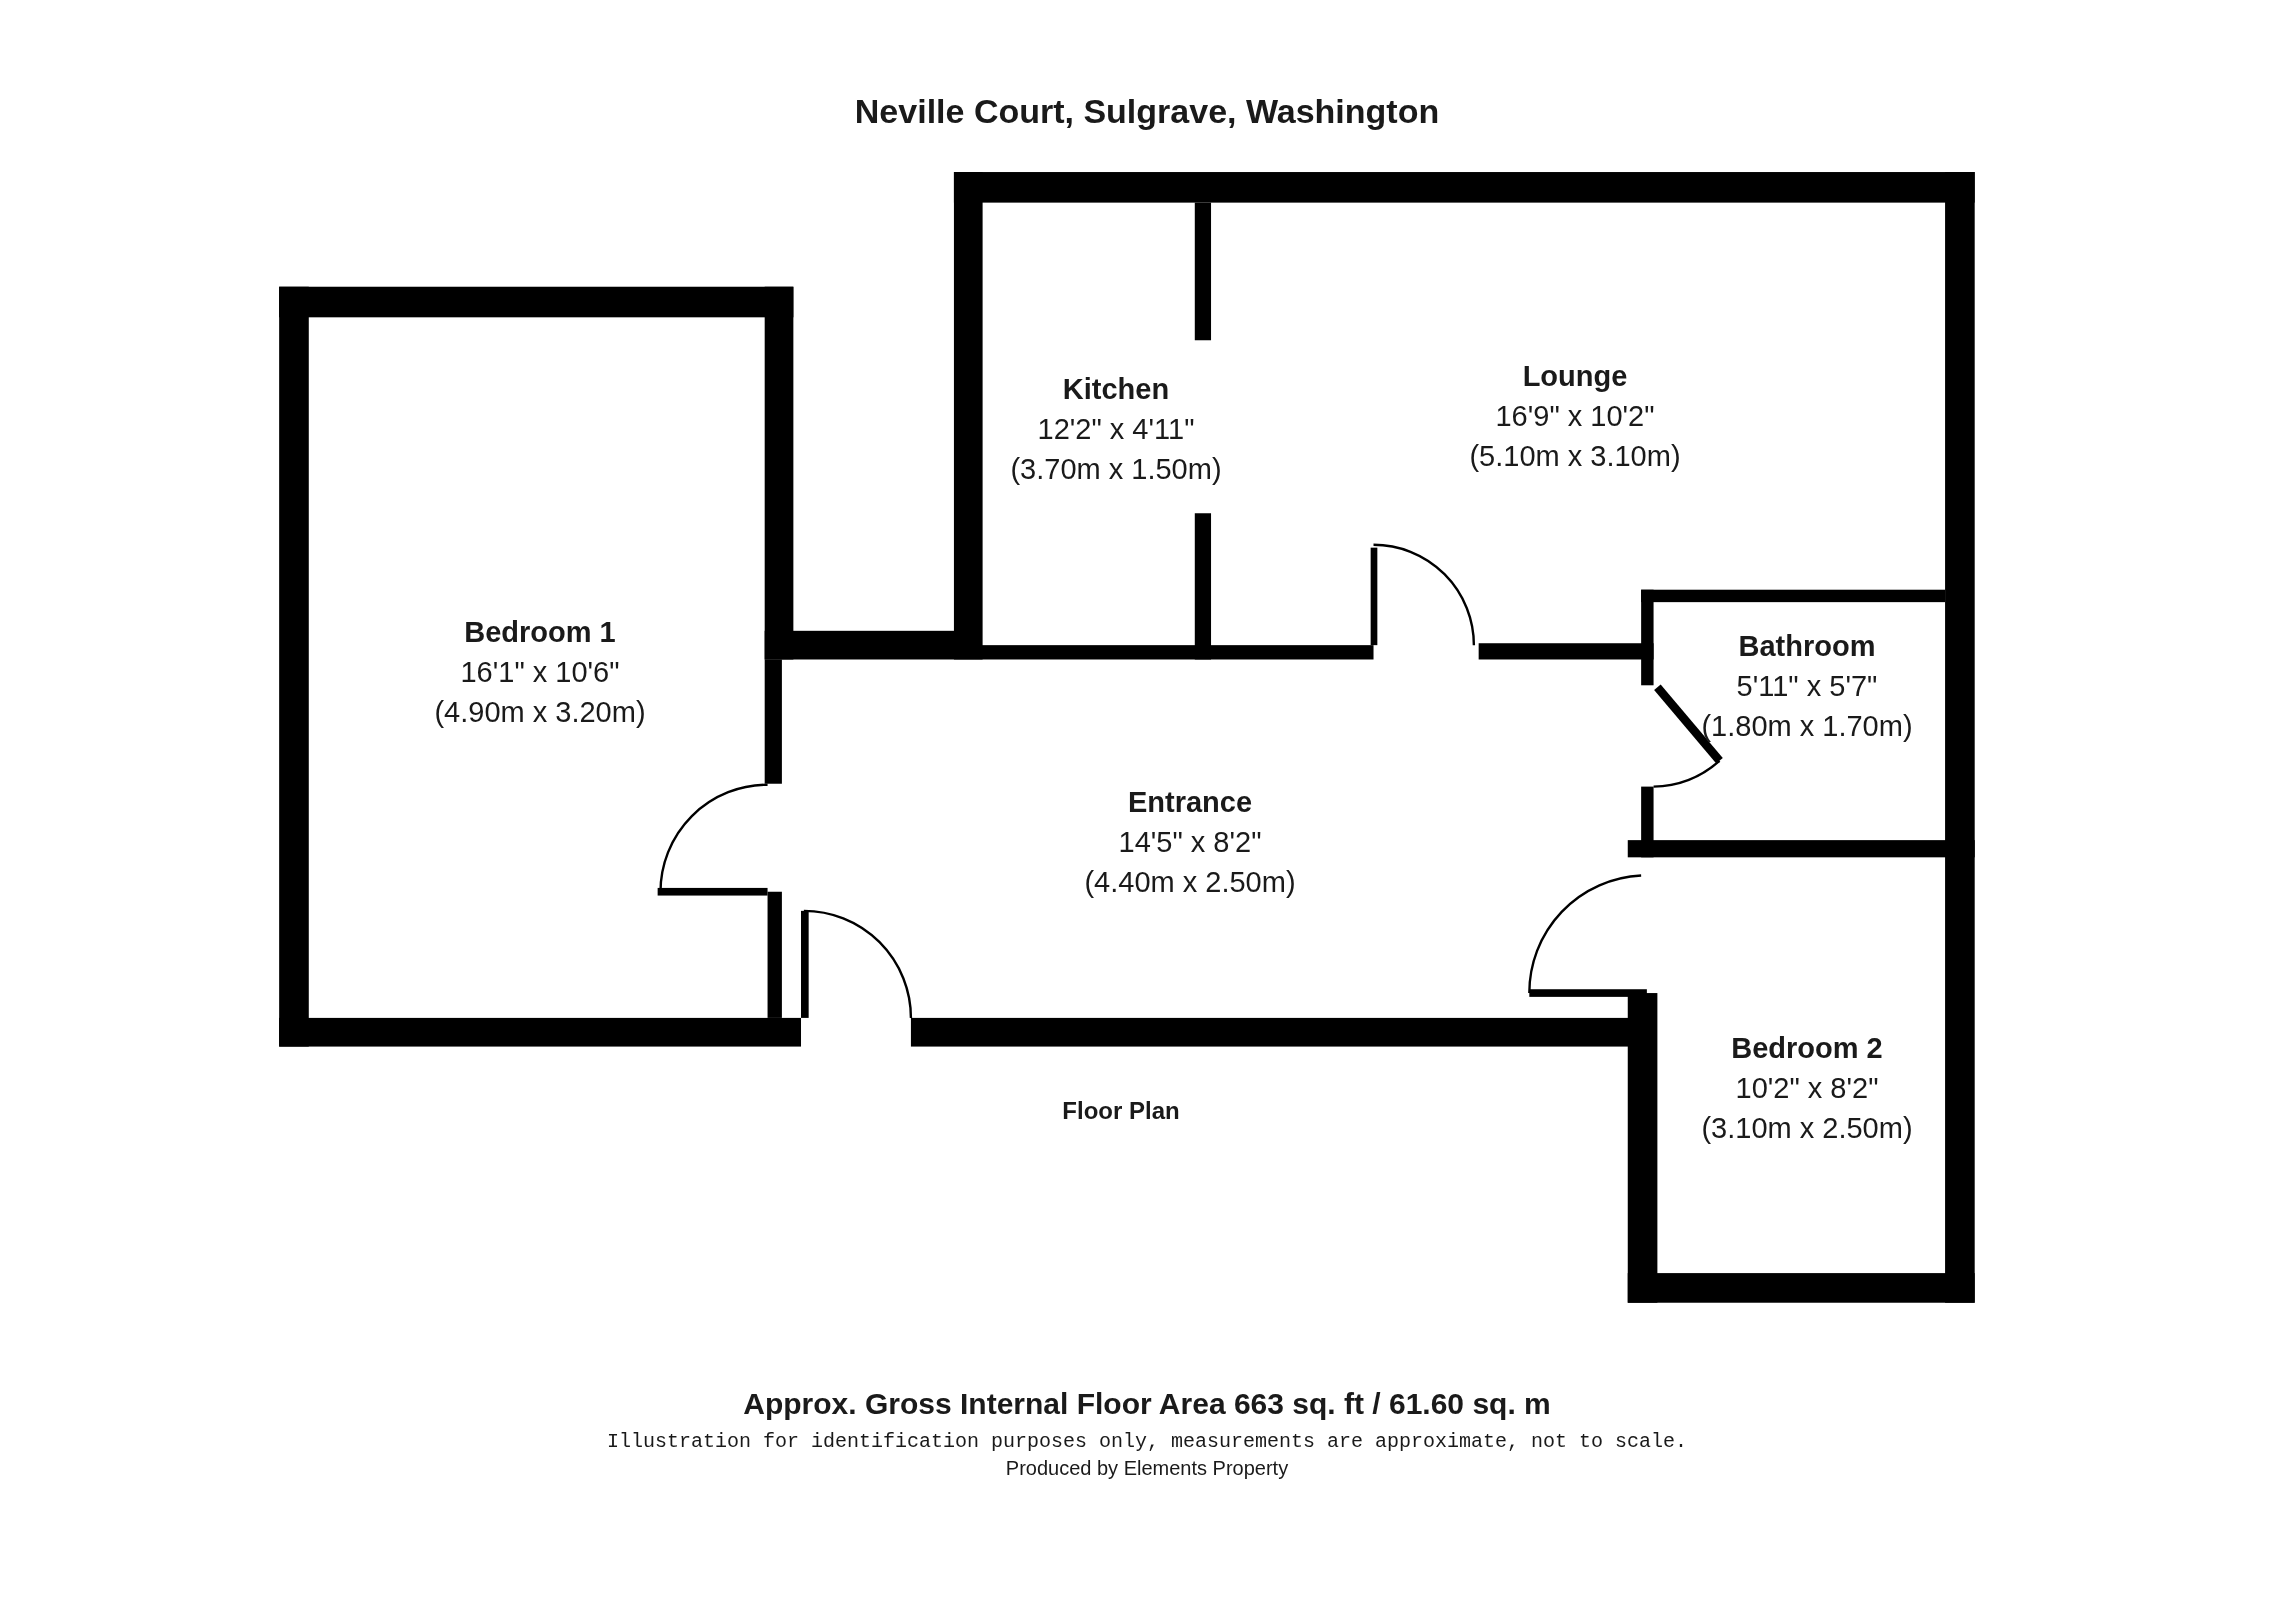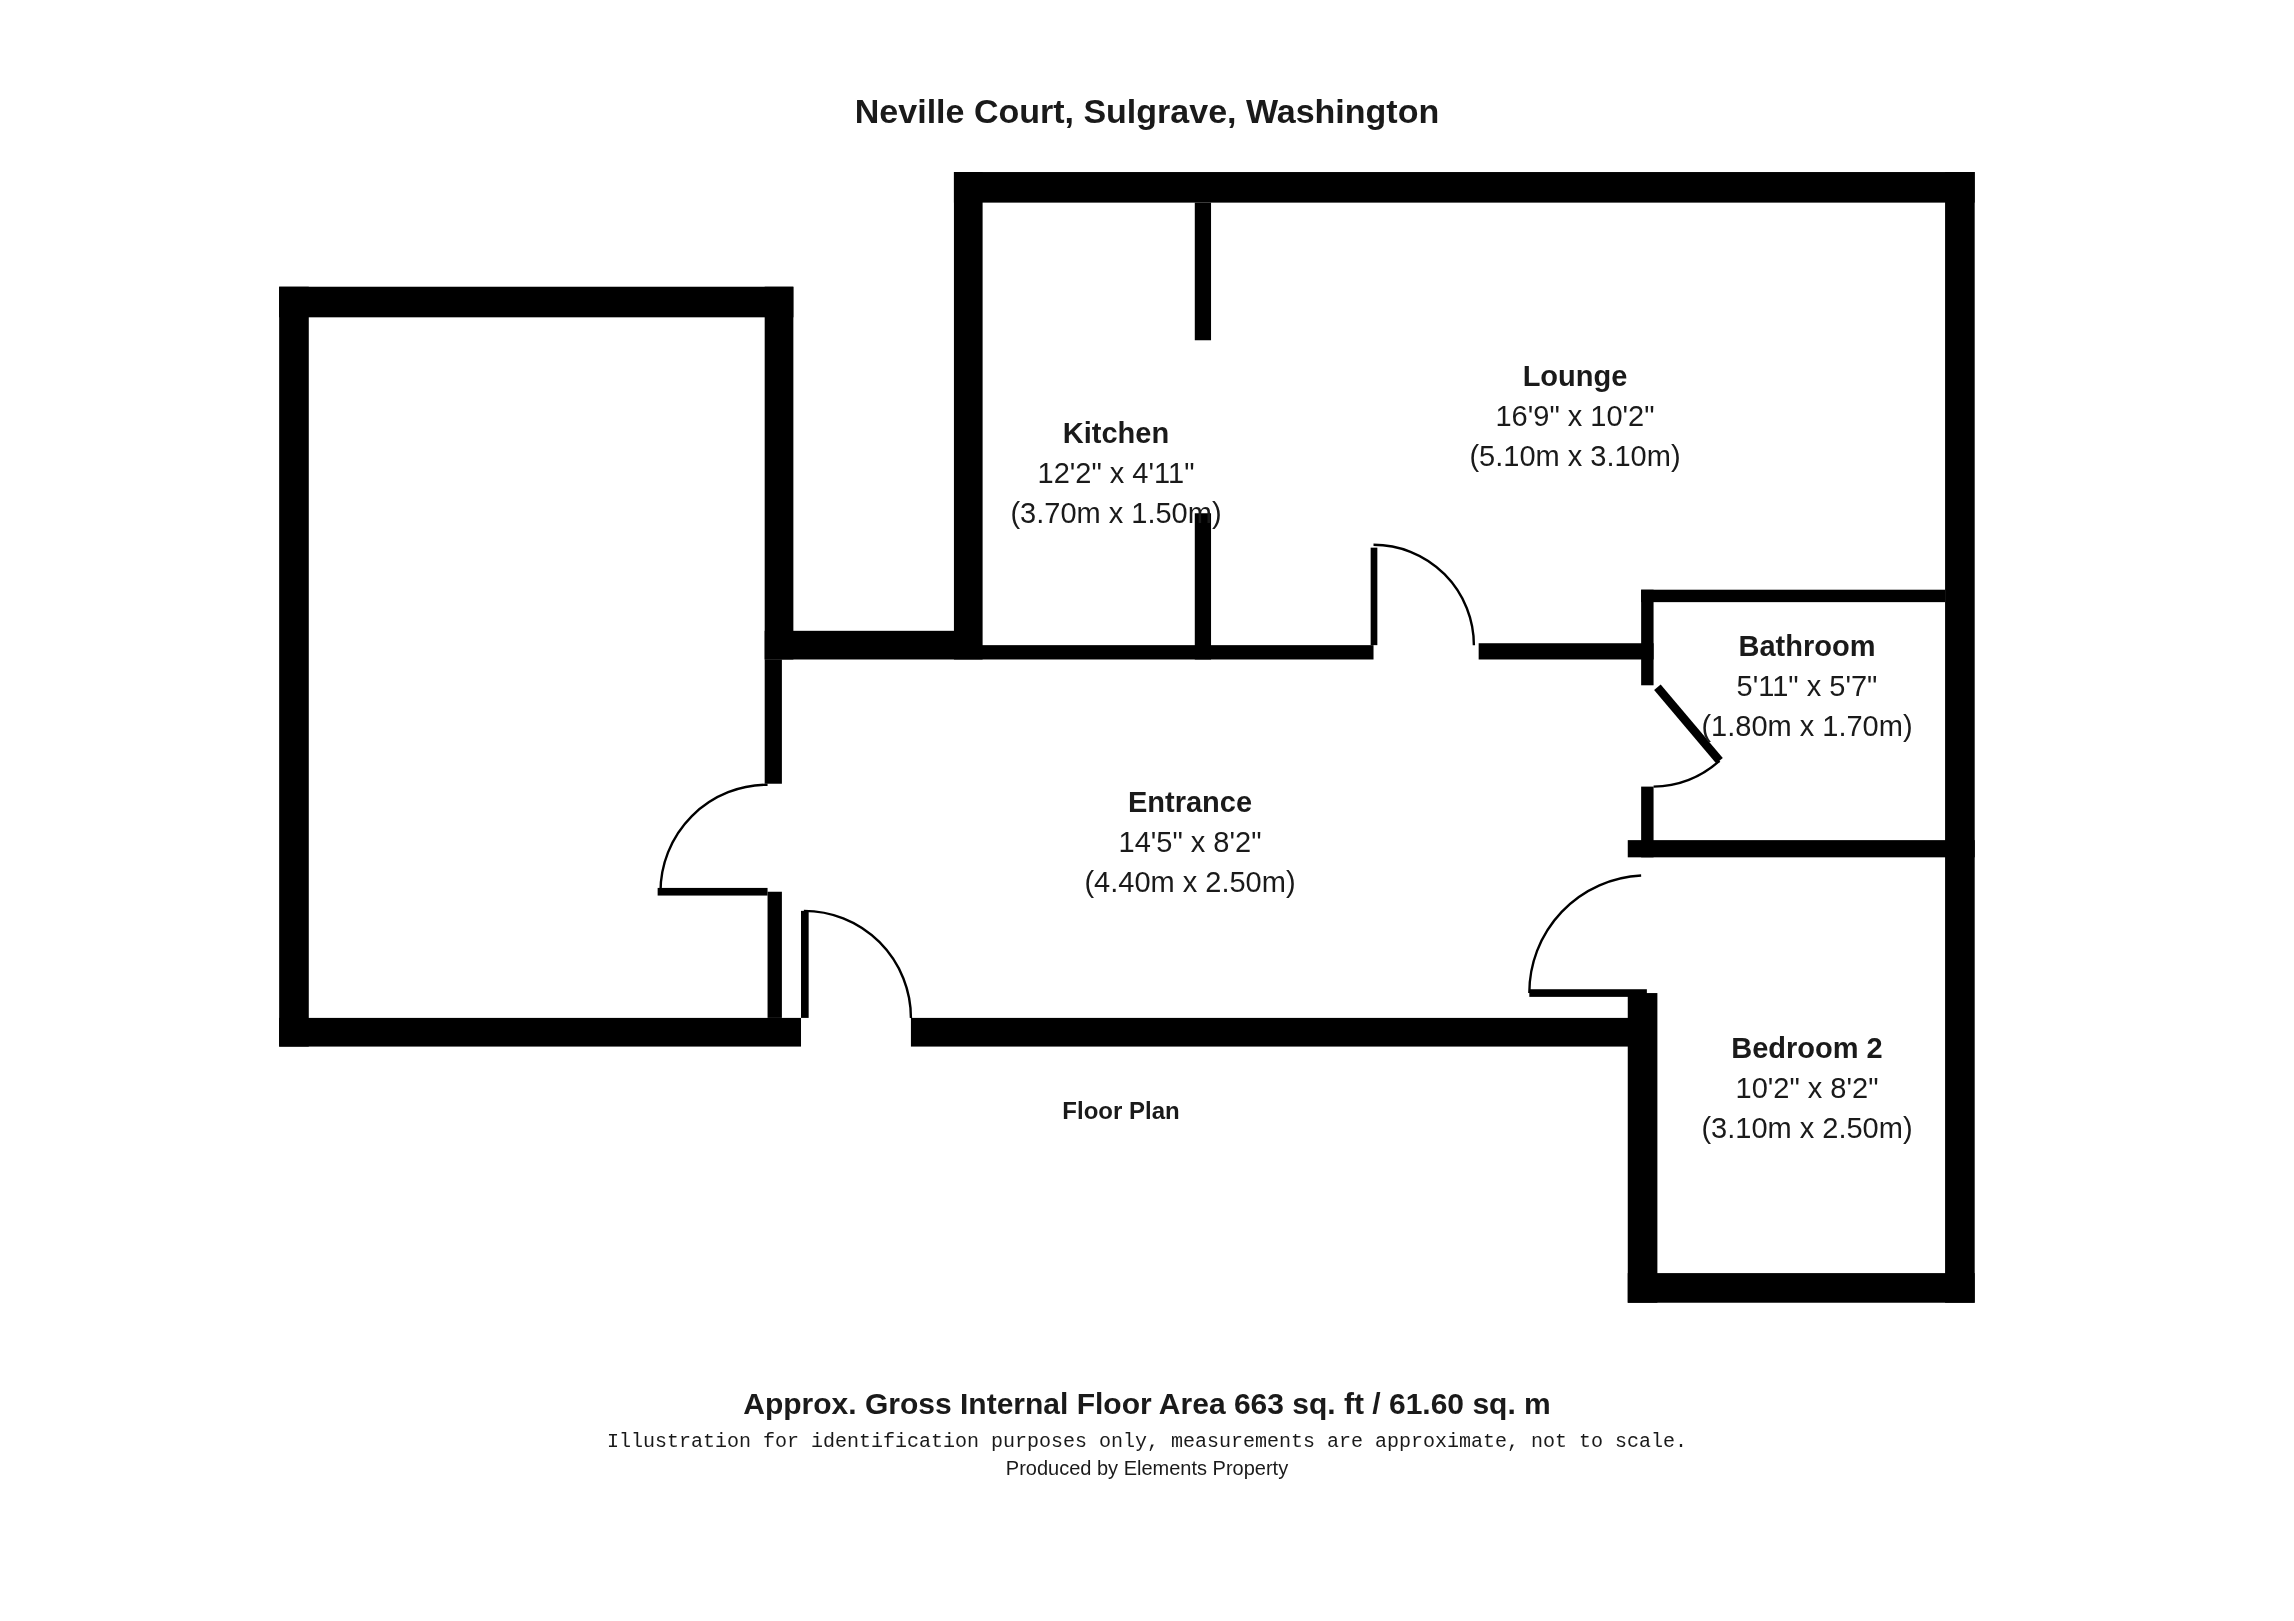--- a/index.html
+++ b/index.html
@@ -39,21 +39,21 @@
     text-align: center;
     color: #1a1a1a;
     font-size: 29px;
     line-height: 40px;
     white-space: nowrap;
   }
   .room-label .room-name {
     font-weight: bold;
   }
   .label-bedroom1 { left: 540px;  top: 612px; }
-  .label-kitchen  { left: 1116px; top: 369px; margin-top: 44px; }
+  .label-kitchen  { left: 1116px; top: 369px; }
   .label-lounge   { left: 1575px; top: 356px; }
   .label-bathroom { left: 1807px; top: 626px; }
   .label-entrance { left: 1190px; top: 782px; }
   .label-bedroom2 { left: 1807px; top: 1028px; }
   .floor-plan-label {
     position: absolute;
     left: 1121px;
     top: 1097px;
     transform: translateX(-50%);
     font-size: 24px;
@@ -119,20 +119,25 @@
       <line x1="1734" y1="719" x2="1799" y2="796" stroke="#000000" stroke-width="9"></line>
 
       <path d="M 1437 570 A 105 105 0 0 1 1542 675" fill="none" stroke="#000000" stroke-width="2.5"></path>
       <path d="M 691 933 A 112 112 0 0 1 803 821" fill="none" stroke="#000000" stroke-width="2.5"></path>
       <path d="M 841 953 A 112 112 0 0 1 953 1065" fill="none" stroke="#000000" stroke-width="2.5"></path>
       <path d="M 1799 796 A 106 106 0 0 1 1730 823" fill="none" stroke="#000000" stroke-width="2.5"></path>
       <path d="M 1600 1039 A 123 123 0 0 1 1717 916" fill="none" stroke="#000000" stroke-width="2.5"></path>
     </g>
   </svg>
 
+  <div class="room-label label-bedroom1">
+    <div class="room-name">Bedroom 1</div>
+    <div class="room-dim-imperial">16'1" x 10'6"</div>
+    <div class="room-dim-metric">(4.90m x 3.20m)</div>
+  </div>
 
   <div class="room-label label-kitchen">
     <div class="room-name">Kitchen</div>
     <div class="room-dim-imperial">12'2" x 4'11"</div>
     <div class="room-dim-metric">(3.70m x 1.50m)</div>
   </div>
 
   <div class="room-label label-lounge">
     <div class="room-name">Lounge</div>
     <div class="room-dim-imperial">16'9" x 10'2"</div>

